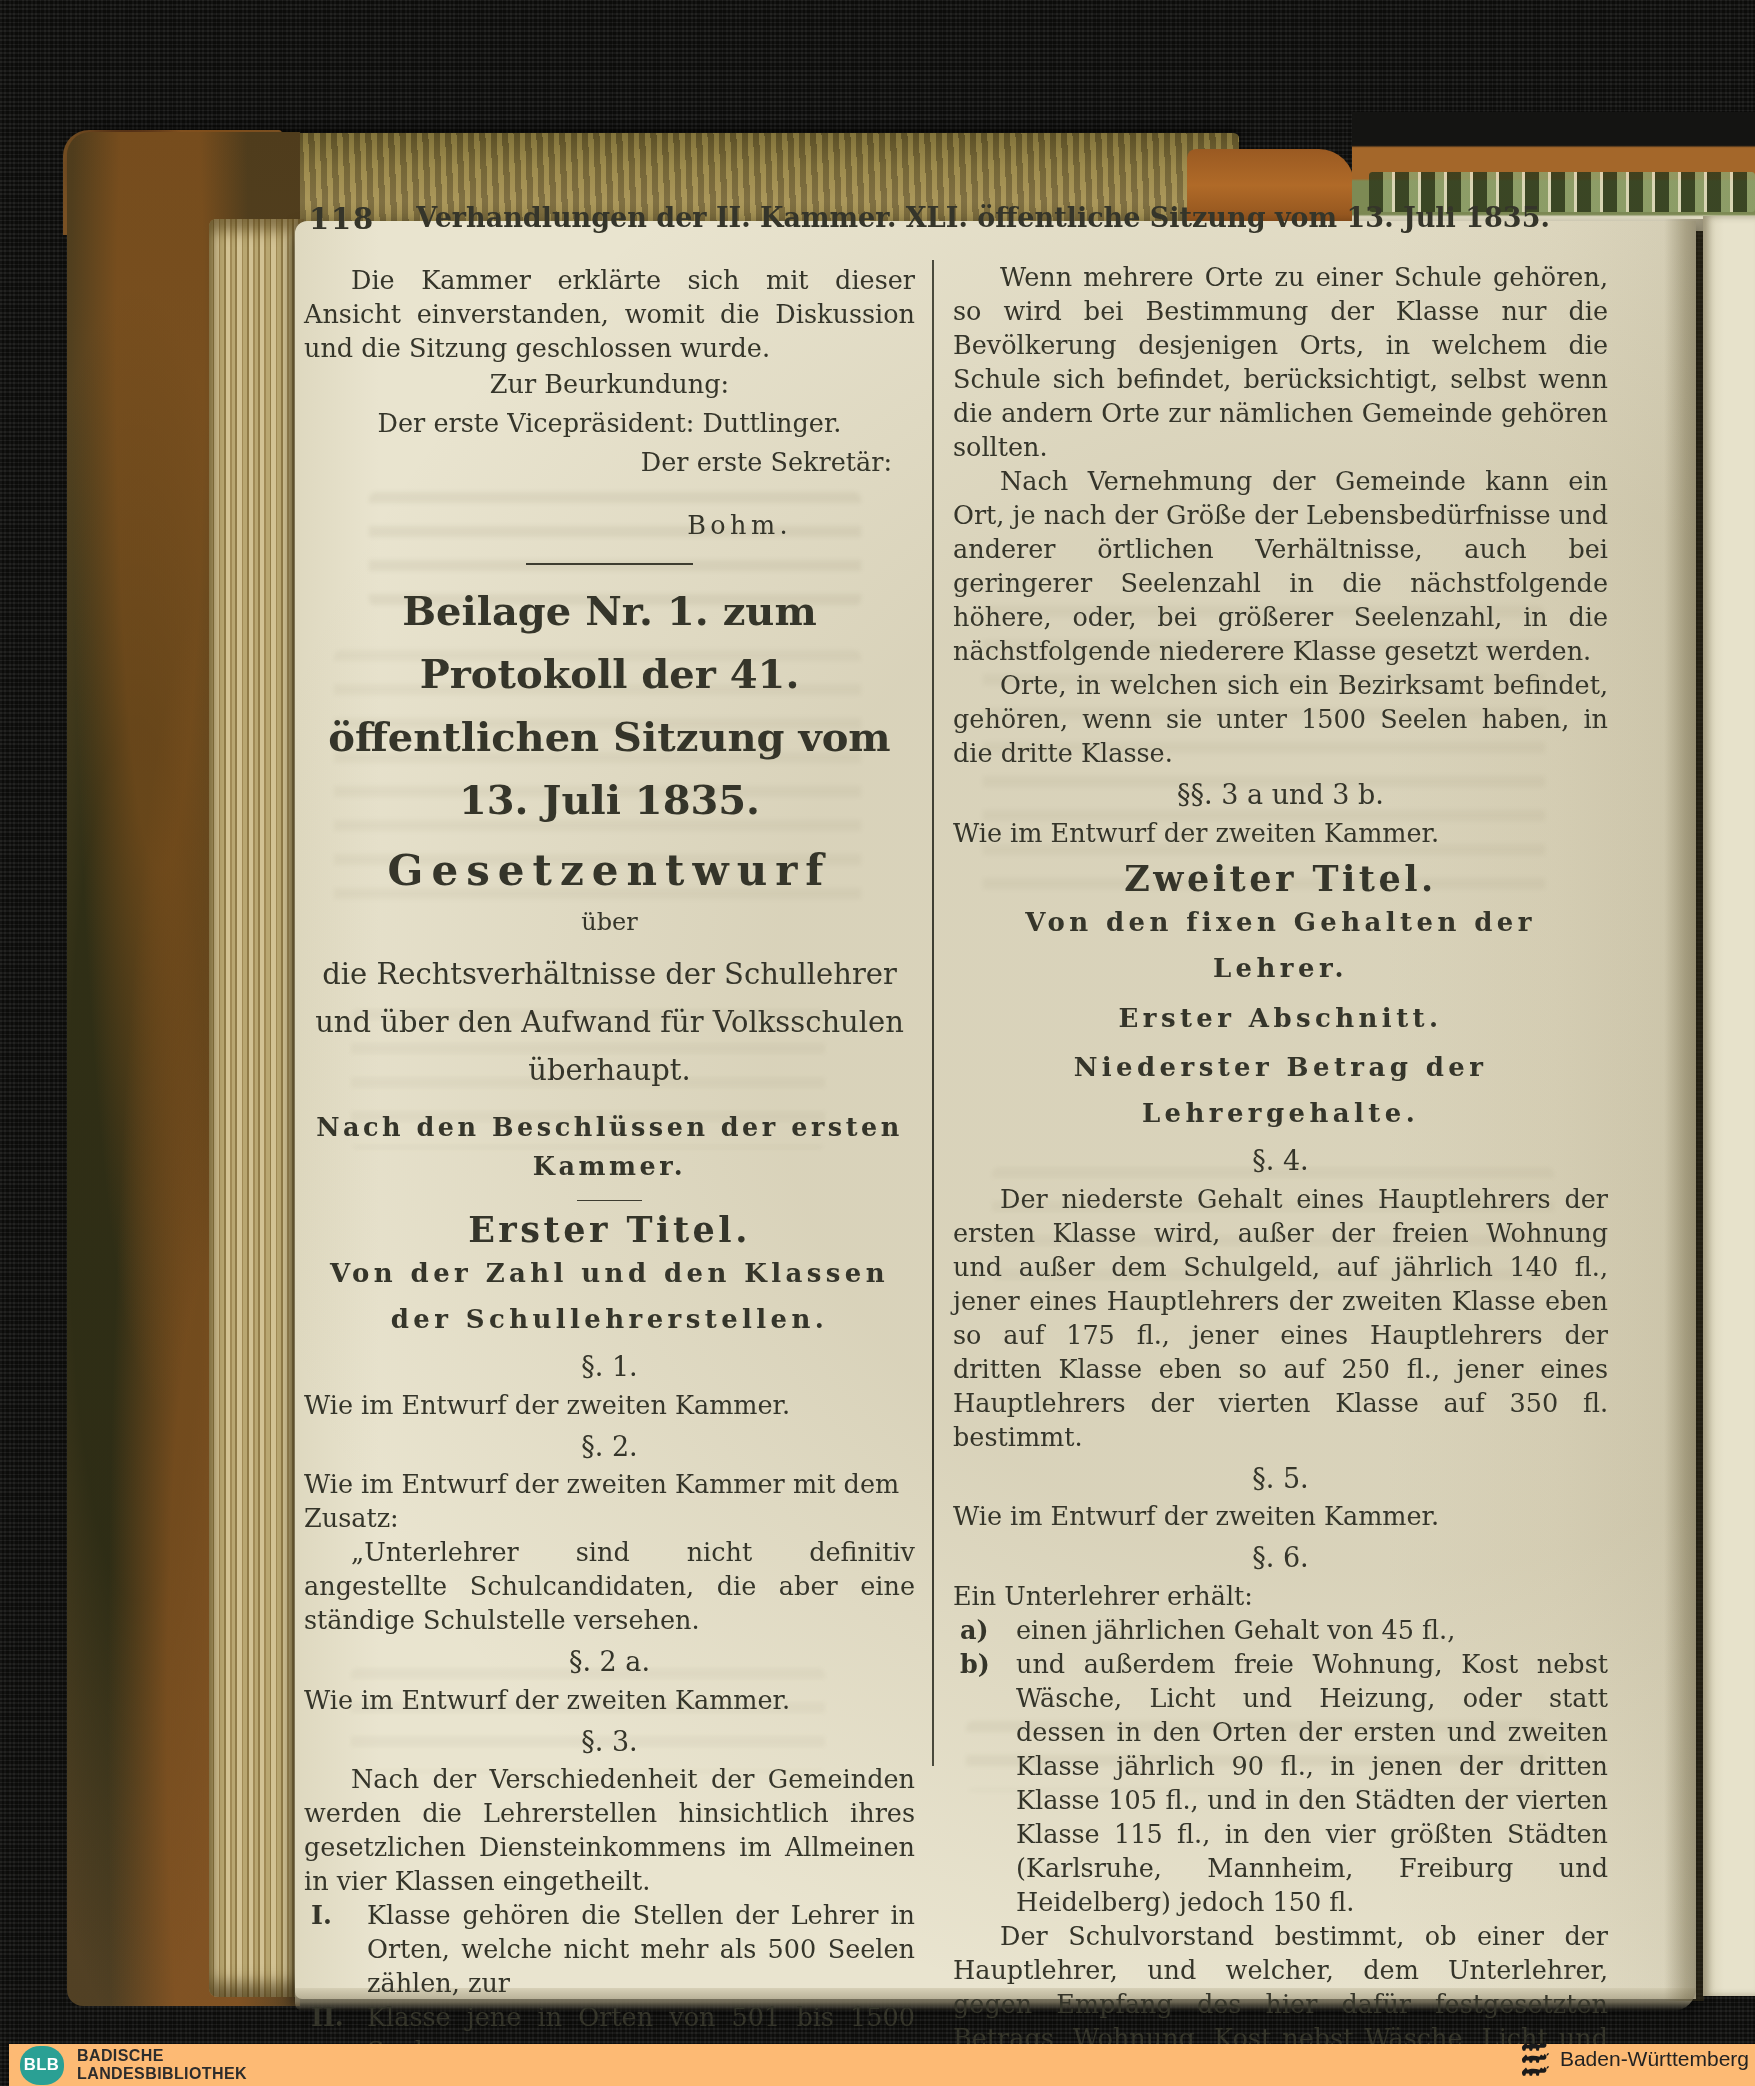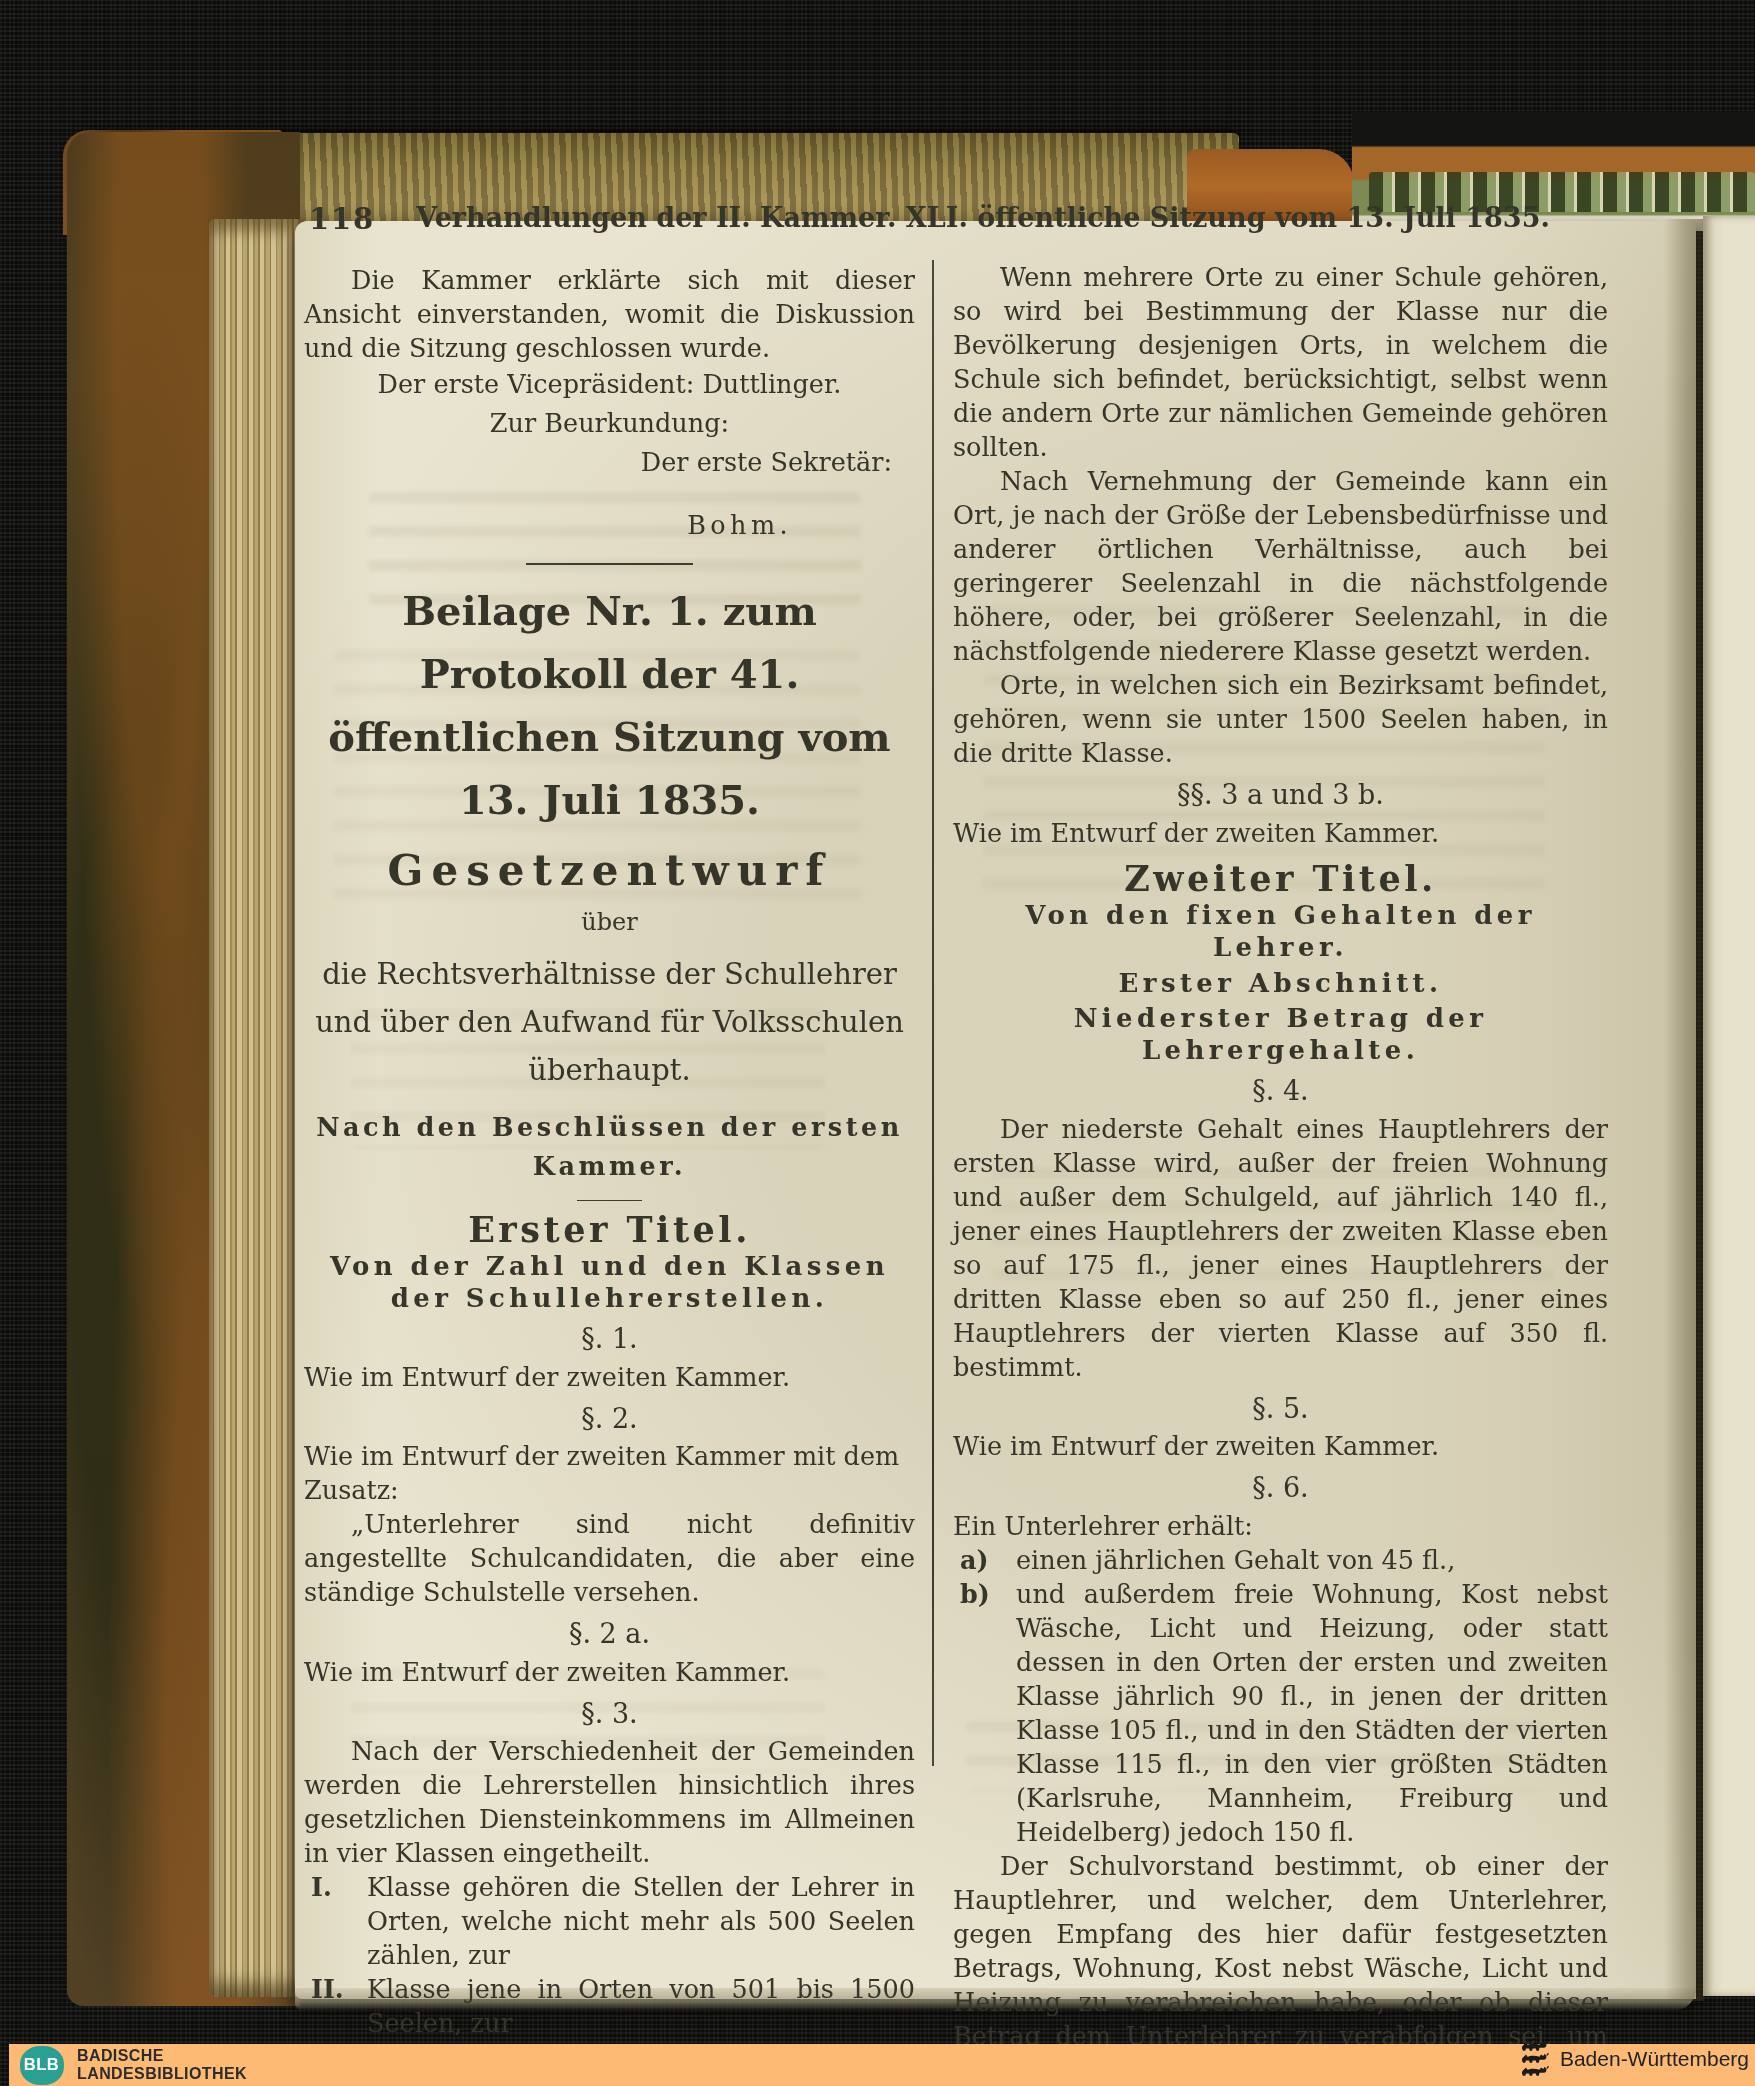--- a/index.html
+++ b/index.html
@@ -101,21 +101,21 @@
   .right-line{text-align:right;padding-right:23px;line-height:39px;}
   .right-in{text-align:right;padding-right:123px;letter-spacing:4.4px;line-height:39px;margin-top:24px;}
   .rule{width:167px;height:0;border-top:2.6px solid #3d3c30;margin:17.6px auto 14px;}
   .rule-short{width:65px;height:0;border-top:1.8px solid #3d3c30;margin:14px auto 10.5px;}
   .h-beilage{font-size:40px;font-weight:bold;text-align:center;line-height:63px;margin-top:14px;text-indent:0;}
   .h-gesetz{font-size:42px;font-weight:bold;text-align:center;letter-spacing:8px;margin-top:23px;}
   .h-ueber{font-size:24px;text-align:center;margin-top:17.6px;}
   .h-recht{font-size:29px;text-align:center;line-height:48px;margin-top:10.5px;}
   .h-beschluss{font-size:25.5px;font-weight:bold;text-align:center;letter-spacing:3.5px;margin-top:14px;line-height:39px;}
   .h-titel{font-size:35px;font-weight:bold;text-align:center;letter-spacing:3.5px;margin:12.3px 0 3.5px;}
-  .h-spread{font-size:26px;font-weight:bold;text-align:center;letter-spacing:4.4px;line-height:32px;margin-top:3.5px;}
+  .h-spread{font-size:26px;font-weight:bold;text-align:center;letter-spacing:4.4px;line-height:46px;margin-top:3.5px;}
   .section{text-align:center;font-size:27px;margin:8px 0 3.5px;}
   .item{position:relative;padding-left:63px;text-align:justify;}
   .item .lbl{position:absolute;left:7px;top:0;font-weight:bold;}
   
   .bleed{
     position:absolute;
     background:repeating-linear-gradient(180deg, rgba(125,118,88,.20) 0 11.4px, transparent 11.4px 34px);
     filter:blur(2.2px);border-radius:7px;pointer-events:none;
   }
   
@@ -162,22 +162,22 @@
   <div class="bleed" style="left:983px;top:606px;width:562px;height:290px;opacity:.35"></div>
   <div class="bleed" style="left:992px;top:1167px;width:562px;height:114px;opacity:.3"></div>
   <div class="bleed" style="left:351px;top:1668px;width:474px;height:105px;opacity:.3"></div>
   <div class="bleed" style="left:966px;top:1721px;width:579px;height:70px;opacity:.4"></div>
 
   <div class="pageno">118</div>
   <div class="running-head">Verhandlungen der II. Kammer.  XLI. öffentliche Sitzung vom 13. Juli 1835.</div>
   <div class="col-divider"></div>
   <div class="col col-left">
       <div class="para">Die Kammer erklärte sich mit dieser Ansicht einverstanden, womit die Diskussion und die Sitzung geschlossen wurde.</div>
+      <div class="attn">Zur Beurkundung:</div>
       <div class="attn">Der erste Vicepräsident: Duttlinger.</div>
-      <div class="attn">Zur Beurkundung:</div>
       <div class="right-line">Der erste Sekretär:</div>
       <div class="right-in">Bohm.</div>
       <div class="rule"></div>
       <div class="h-beilage">Beilage Nr. 1. zum Protokoll der 41. öffentlichen Sitzung vom 13. Juli 1835.</div>
       <div class="h-gesetz">Gesetzentwurf</div>
       <div class="h-ueber">über</div>
       <div class="h-recht">die Rechtsverhältnisse der Schullehrer und über den Aufwand für Volksschulen überhaupt.</div>
       <div class="h-beschluss">Nach den Beschlüssen der ersten Kammer.</div>
       <div class="rule-short"></div>
       <div class="h-titel">Erster Titel.</div>

